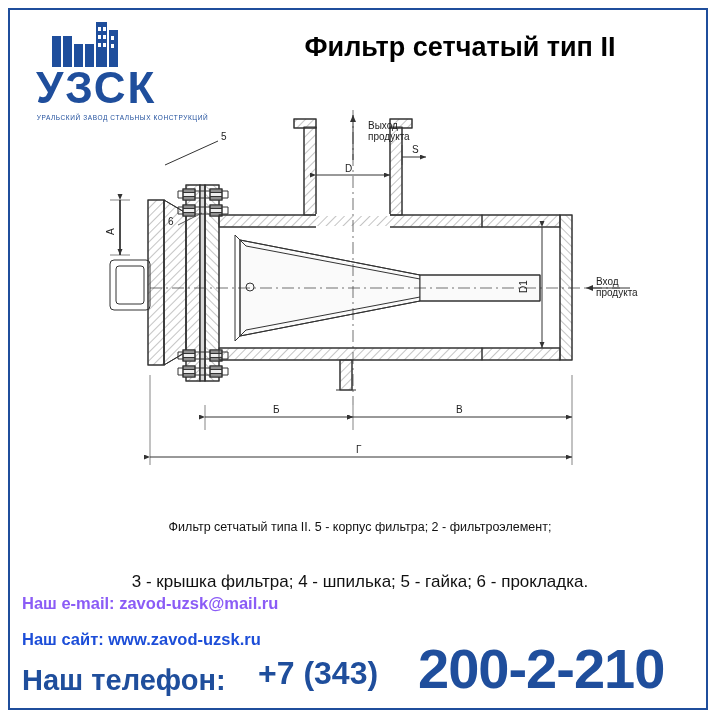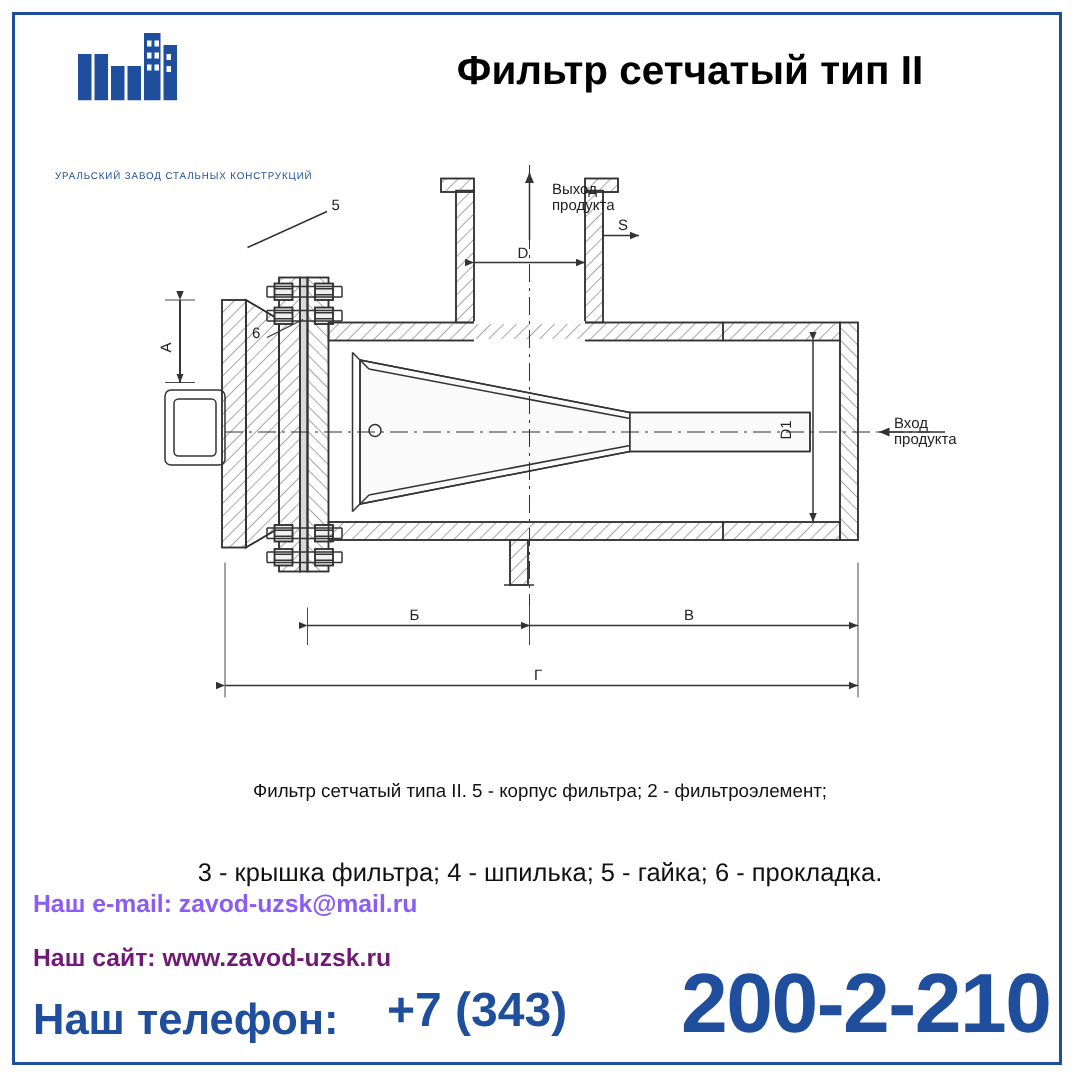--- a/index.html
+++ b/index.html
@@ -52,33 +52,33 @@
   .caption2{
     position:absolute;left:30px;top:572px;width:660px;text-align:center;
     font-size:17px;color:#111;
   }
   .email{
     position:absolute;left:22px;top:594px;
     font-size:16.5px;font-weight:bold;color:#8b5cf6;
   }
   .site{
     position:absolute;left:22px;top:630px;
-    font-size:16.5px;font-weight:bold;color:#701a75;
+    font-size:16.5px;font-weight:bold;color:#1d4ed8;
   }
   .phone-label{
     position:absolute;left:22px;top:664px;
     font-size:29px;font-weight:bold;color:#1f4e9c;
   }
   .phone-code{
     position:absolute;left:258px;top:655px;
     font-size:32px;font-weight:bold;color:#1f4e9c;
   }
   .phone-number{
     position:absolute;left:418px;top:636px;
-    font-size:56px;font-weight:bold;color:#1f4e9c;letter-spacing:-1px;margin-left:36px;
+    font-size:56px;font-weight:bold;color:#1f4e9c;letter-spacing:-1px;
   }
 </style>
 </head>
 <body>
 
 <div class="frame"></div>
 
 <div class="logo">
   <div class="logo-mark">
     <svg width="70" height="45" viewBox="0 0 70 45">
@@ -95,20 +95,21 @@
         <rect x="51" y="5" width="3" height="4"></rect>
         <rect x="46" y="13" width="3" height="4"></rect>
         <rect x="51" y="13" width="3" height="4"></rect>
         <rect x="46" y="21" width="3" height="4"></rect>
         <rect x="51" y="21" width="3" height="4"></rect>
         <rect x="59" y="14" width="3" height="4"></rect>
         <rect x="59" y="22" width="3" height="4"></rect>
       </g>
     </svg>
   </div>
+  <div class="logo-text">УЗСК</div>
   <div class="logo-sub">УРАЛЬСКИЙ ЗАВОД СТАЛЬНЫХ КОНСТРУКЦИЙ</div>
 </div>
 
 <div class="title">Фильтр сетчатый тип II</div>
 
 <div class="drawing">
 <svg width="560" height="400" viewBox="0 0 560 400">
   <defs>
     <marker id="ar" markerWidth="8" markerHeight="8" refX="7" refY="3" orient="auto">
       <path d="M0,0 L7,3 L0,6 z" fill="#333"></path>

